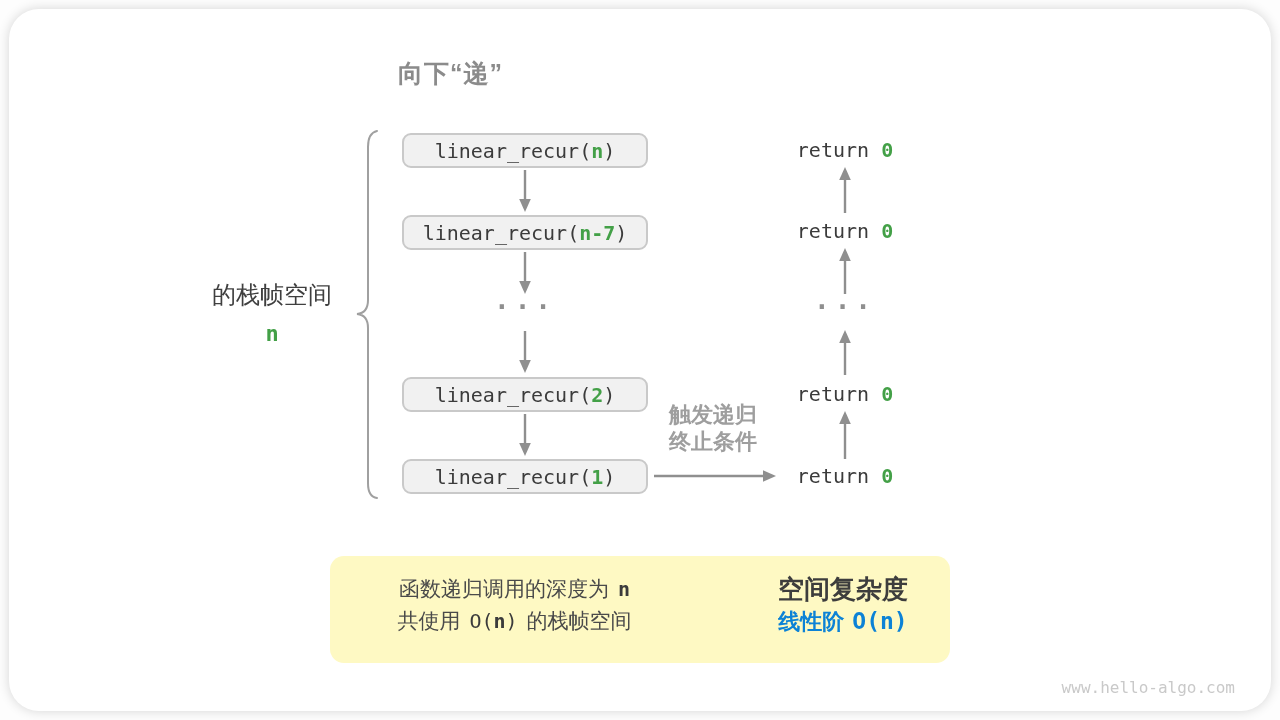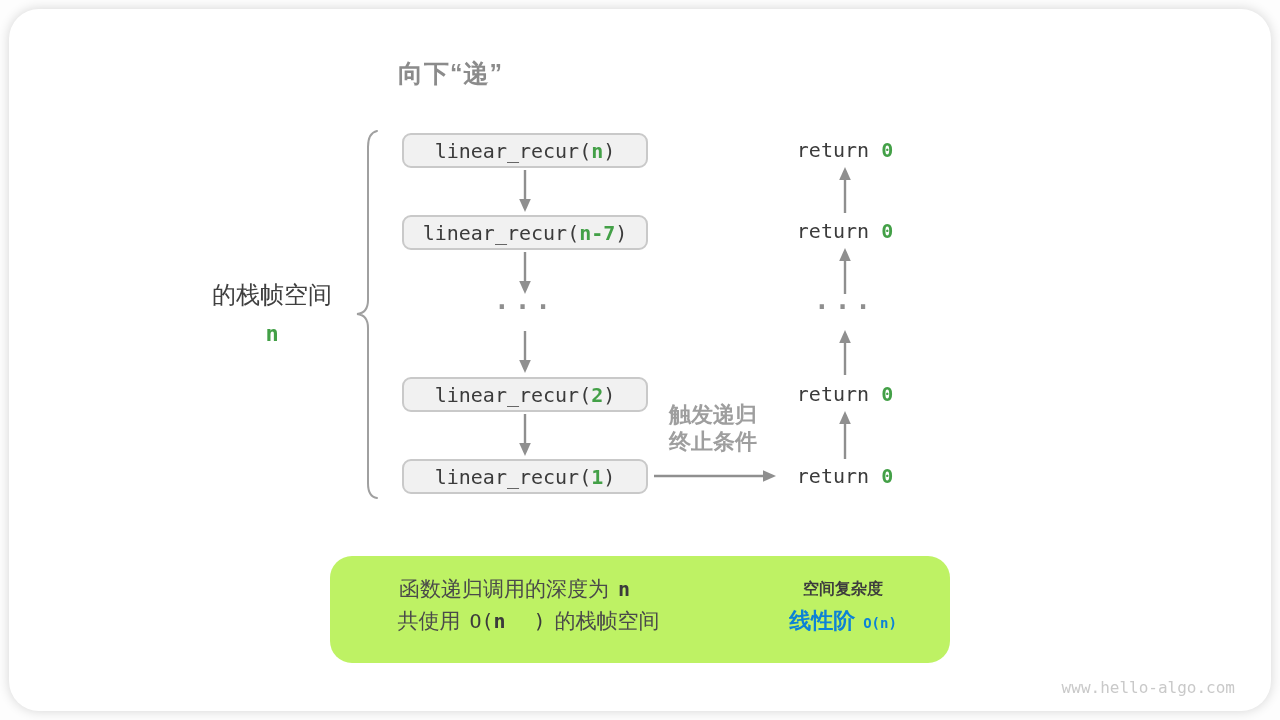--- a/index.html
+++ b/index.html
@@ -78,48 +78,48 @@
   .trigger-label {
     left: 633px; top: 401px; width: 160px;
     text-align: center;
     font-size: 22px;
     font-weight: bold;
     color: #9e9e9e;
     line-height: 27px;
   }
   .summary-box {
     left: 330px; top: 556px; width: 620px; height: 107px;
-    background: #bef264;
-    border-radius: 22px;
+    background: #fef9c3;
+    border-radius: 14px;
   }
   .summary-left {
     left: 12px; top: 17px; width: 345px;
     text-align: center;
     font-size: 21px;
     color: #4a4a4a;
     line-height: 32px;
   }
   .summary-left .code { font-size: 20px; color: #3b3b3b; }
   .summary-left .pad-l { margin-left: 9px; }
-  .summary-left .pad-r { margin-right: 9px; margin-left: 28px; }
+  .summary-left .pad-r { margin-right: 9px; }
   .summary-right {
     left: 405px; top: 17px; width: 216px;
     text-align: center;
     line-height: 32px;
   }
   .summary-right .title {
-    font-size: 16px;
+    font-size: 26px;
     font-weight: bold;
     color: #3d3d3d;
   }
   .summary-right .result {
     font-size: 22px;
     font-weight: bold;
   }
-  .summary-right .result .code { font-size: 14px; margin-left: 8px; font-weight: bold; }
+  .summary-right .result .code { font-size: 23px; margin-left: 8px; font-weight: bold; }
   .watermark {
     right: 45px; top: 678px;
     font-family: "DejaVu Sans Mono", "Liberation Mono", monospace;
     font-size: 16px;
     color: #c9c9c9;
   }
 </style>
 </head>
 <body>
 

